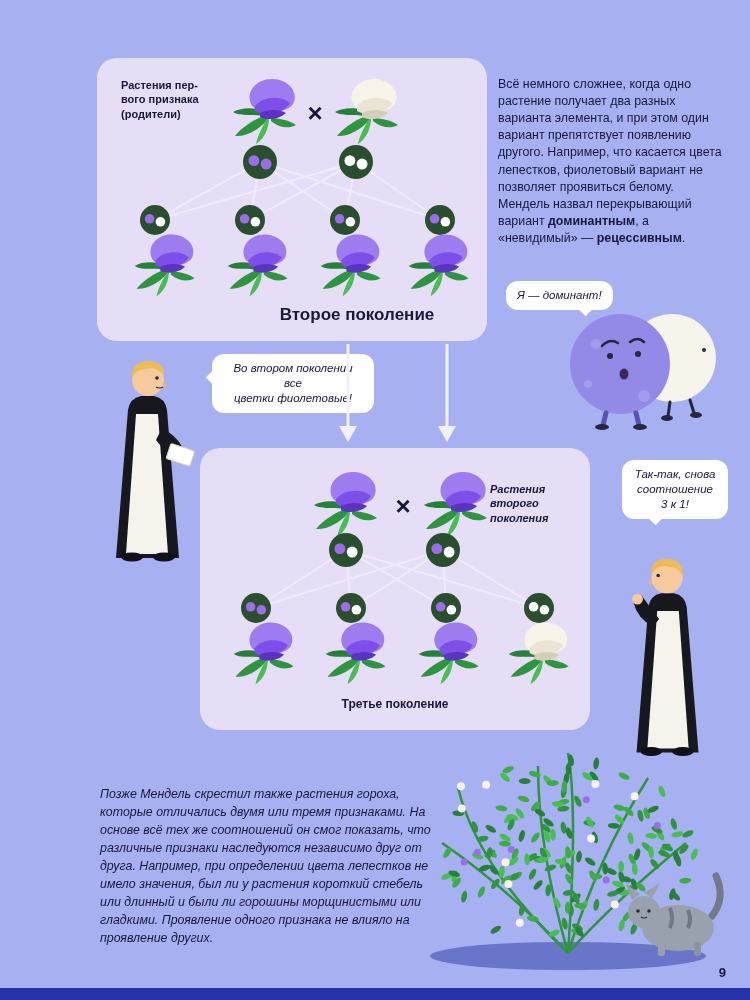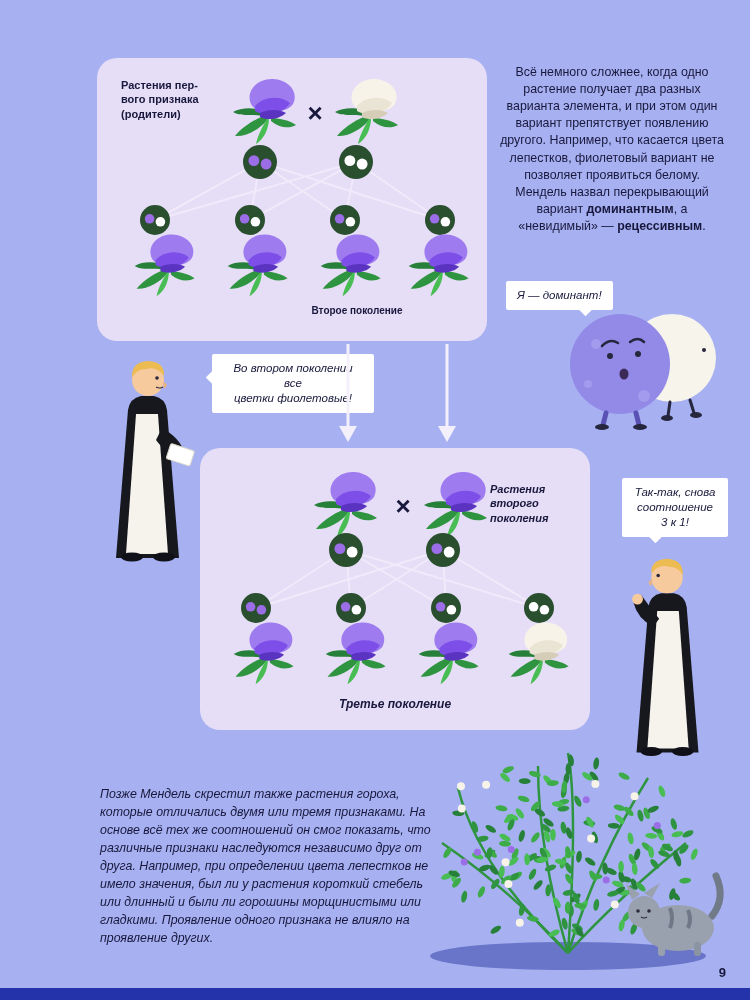--- a/index.html
+++ b/index.html
@@ -10,34 +10,34 @@
   body{font-family:"Liberation Sans",sans-serif;background:#888;}
   .page{position:relative;width:750px;height:1000px;background:var(--bg);
         overflow:hidden;color:var(--text);margin:0 auto;}
   .panel{position:absolute;background:var(--panel);border-radius:20px;}
   #panel1{left:97px;top:58px;width:390px;height:283px;}
   #panel2{left:200px;top:448px;width:390px;height:282px;}
   .panel > svg{position:absolute;left:0;top:0;width:100%;height:100%;}
   .pre{white-space:pre-line;}
   .plabel{position:absolute;font-weight:700;font-size:11px;line-height:1.3;color:var(--text);}
   #p1-parents-label{left:24px;top:20px;width:120px;}
-  #p1-bottom-label{left:160px;top:246px;width:200px;text-align:center;font-size:10px;}
+  #p1-bottom-label{left:160px;top:246px;width:200px;text-align:center;font-size:17px;}
   #p2-parents-label{left:290px;top:34px;width:100px;font-style:italic;}
-  #p2-bottom-label{left:95px;top:249px;width:200px;text-align:center;font-size:12px;font-style:italic;}
+  #p2-bottom-label{left:95px;top:249px;width:200px;text-align:center;font-size:12px;}
   .para{position:absolute;font-size:12.4px;line-height:1.38;color:var(--text);}
-  #intro-paragraph{left:498px;top:64px;width:228px;text-align:center;}
+  #intro-paragraph{left:498px;top:76px;width:228px;}
   #outro-paragraph{left:100px;top:786px;width:346px;line-height:1.45;font-style:italic;}
-  .bubble{position:absolute;background:#fff;color:var(--text);border-radius:2px;
+  .bubble{position:absolute;background:#fff;color:var(--text);border-radius:12px;
           padding:7px 11px;font-style:italic;font-size:11.5px;line-height:1.3;}
   .bubble::after{content:"";position:absolute;width:11px;height:11px;background:#fff;transform:rotate(45deg);}
   #bubble-dominant{left:506px;top:281px;}
   #bubble-dominant::after{bottom:-4px;right:22px;}
   #bubble-mendel1{left:212px;top:354px;width:162px;text-align:center;}
   #bubble-mendel1::after{left:-4px;top:18px;}
-  #bubble-mendel2{left:622px;top:478px;width:106px;text-align:center;}
+  #bubble-mendel2{left:622px;top:460px;width:106px;text-align:center;}
   #bubble-mendel2::after{bottom:-4px;left:28px;}
   .figure{position:absolute;}
   #mendel1{left:86px;top:350px;width:120px;height:212px;}
   #mendel2{left:610px;top:548px;width:118px;height:210px;}
   #mendel2 svg{transform:scaleX(-1);}
   #balls{left:552px;top:300px;width:180px;height:130px;}
   #arrows{left:330px;top:344px;width:140px;height:100px;}
   #bush{left:418px;top:748px;width:320px;height:228px;}
   .arrow-line{stroke:var(--arrow);stroke-width:3;}
   .arrow-head{fill:var(--arrow);}

